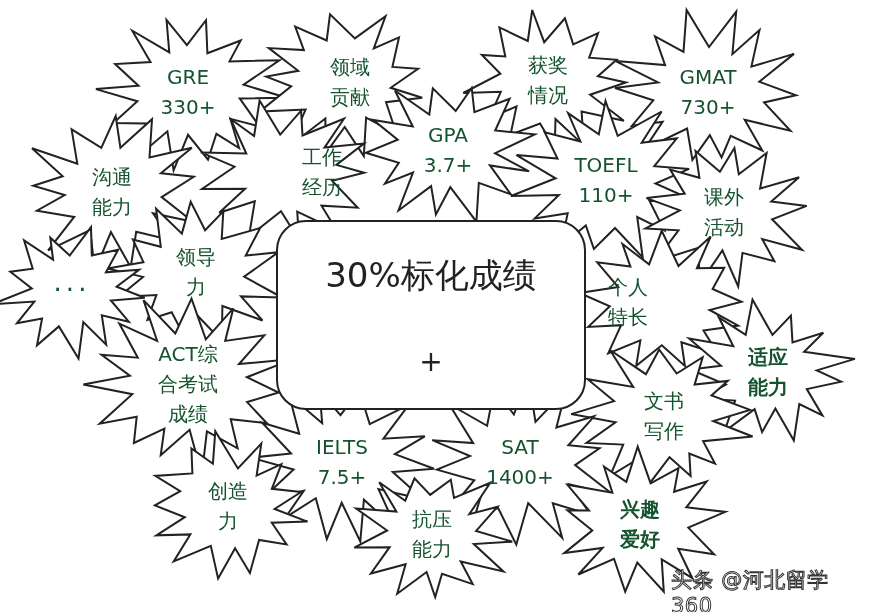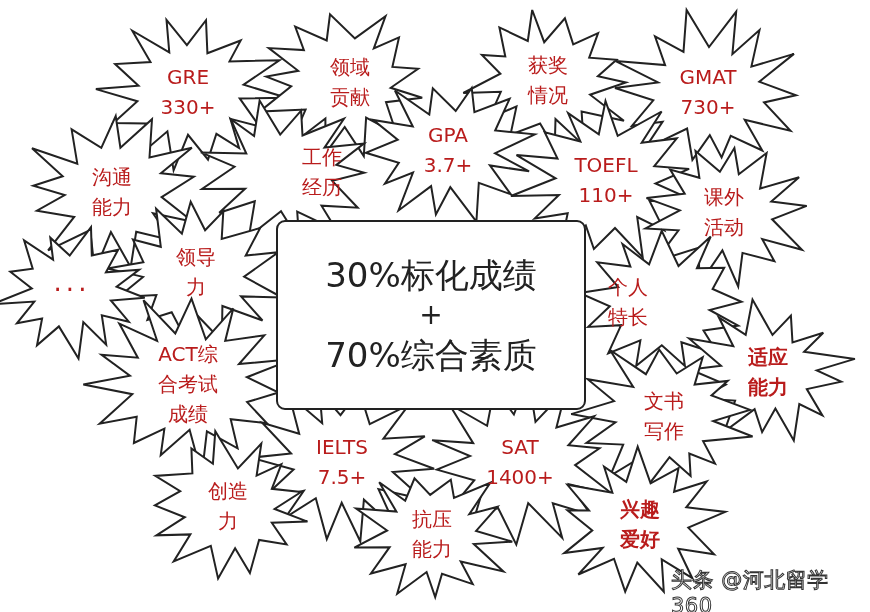--- a/index.html
+++ b/index.html
@@ -1,26 +1,26 @@
 <!DOCTYPE html>
 <html><head>
 <meta charset="utf-8">
 <style>
   html, body { margin: 0; padding: 0; background: #ffffff; }
   body { width: 870px; height: 612px; position: relative; overflow: hidden;
          font-family: "DejaVu Sans", "Liberation Sans", sans-serif; color: #222; }
   #canvas { position: absolute; left: 0; top: 0; width: 870px; height: 612px; }
   .center-box { position: absolute; left: 276px; top: 220px; width: 310px; height: 190px;
-                border: 2.5px solid #222; border-radius: 9px; background: #fff;
+                border: 2.5px solid #222; border-radius: 30px; background: #fff;
                 display: flex; flex-direction: column; align-items: center; justify-content: center;
-                box-sizing: border-box; }
+                box-sizing: border-box; gap: 47px; }
   .center-line { font-size: 34px; line-height: 46px; color: #222; letter-spacing: 0px; }
   .center-plus { font-size: 28px; line-height: 34px; }
   .burst-label { position: absolute; text-align: center; font-size: 20px; line-height: 30px;
-                 color: #b91c1c; transform: translate(-50%, -50%); white-space: pre-line; }
+                 color: #14532d; transform: translate(-50%, -50%); white-space: pre-line; }
   .watermark { position: absolute; left: 652px; top: 566px; font-size: 21px; color: #fff;
                -webkit-text-stroke: 1px #333; font-weight: normal; letter-spacing: 0.5px; margin-left: 19px; }
 </style>
 </head>
 <body>
 
 <svg id="canvas" width="870" height="612" viewBox="0 0 870 612">
     <polygon points="286.7,97.8 239.7,98.4 259.4,126.3 230.4,118.9 239.1,148.1 216.4,133.8 208.0,159.6 188.0,134.8 173.6,170.3 167.4,131.3 133.6,160.2 145.9,123.5 113.4,123.1 137.4,101.2 95.9,89.1 138.5,85.7 115.1,64.0 150.5,62.0 132.3,30.7 169.3,52.3 166.5,19.9 186.9,45.1 206.0,20.2 207.4,53.3 240.7,40.5 229.5,61.4 279.4,60.3 243.6,84.7" fill="#ffffff" stroke="#222222" stroke-width="2" stroke-linejoin="miter"></polygon>
     <polygon points="422.2,97.7 386.0,102.2 396.5,133.8 366.1,117.7 363.8,156.1 344.7,126.9 325.4,153.7 325.4,118.5 289.8,145.7 305.6,109.6 259.5,111.6 291.2,86.3 266.3,76.6 298.2,70.8 268.8,48.1 303.9,50.1 295.2,26.7 326.7,40.5 330.0,14.4 354.9,38.4 385.5,16.2 373.8,48.4 399.0,37.4 392.4,66.9 418.1,68.7 390.7,87.8" fill="#ffffff" stroke="#222222" stroke-width="2" stroke-linejoin="miter"></polygon>
     <polygon points="623.9,120.7 581.6,111.5 583.8,145.4 555.5,119.1 554.7,148.5 540.1,123.5 510.5,134.6 516.5,106.4 489.1,118.2 500.8,91.8 463.3,93.0 500.4,73.7 481.9,54.9 505.3,56.5 499.4,27.4 527.8,41.0 532.2,10.0 544.2,42.2 564.9,18.3 573.2,44.3 598.1,33.1 589.2,57.7 616.5,59.7 597.9,76.2 625.9,82.4 590.1,94.7" fill="#ffffff" stroke="#222222" stroke-width="2" stroke-linejoin="miter"></polygon>
@@ -82,16 +82,15 @@
 力</div>
     <div class="burst-label" style="left: 432px; top: 534px;">抗压
 能力</div>
     <div class="burst-label" style="left: 640px; top: 524px; font-weight: bold;">兴趣
 爱好</div>
   </div>
 
 <div class="center-box">
   <div class="center-line">30%标化成绩</div>
   <div class="center-line center-plus">+</div>
-  <div class="center-line">70%综合素质</div>
 </div>
 
 <div class="watermark">头条 @河北留学360</div>
 
 </body></html>

